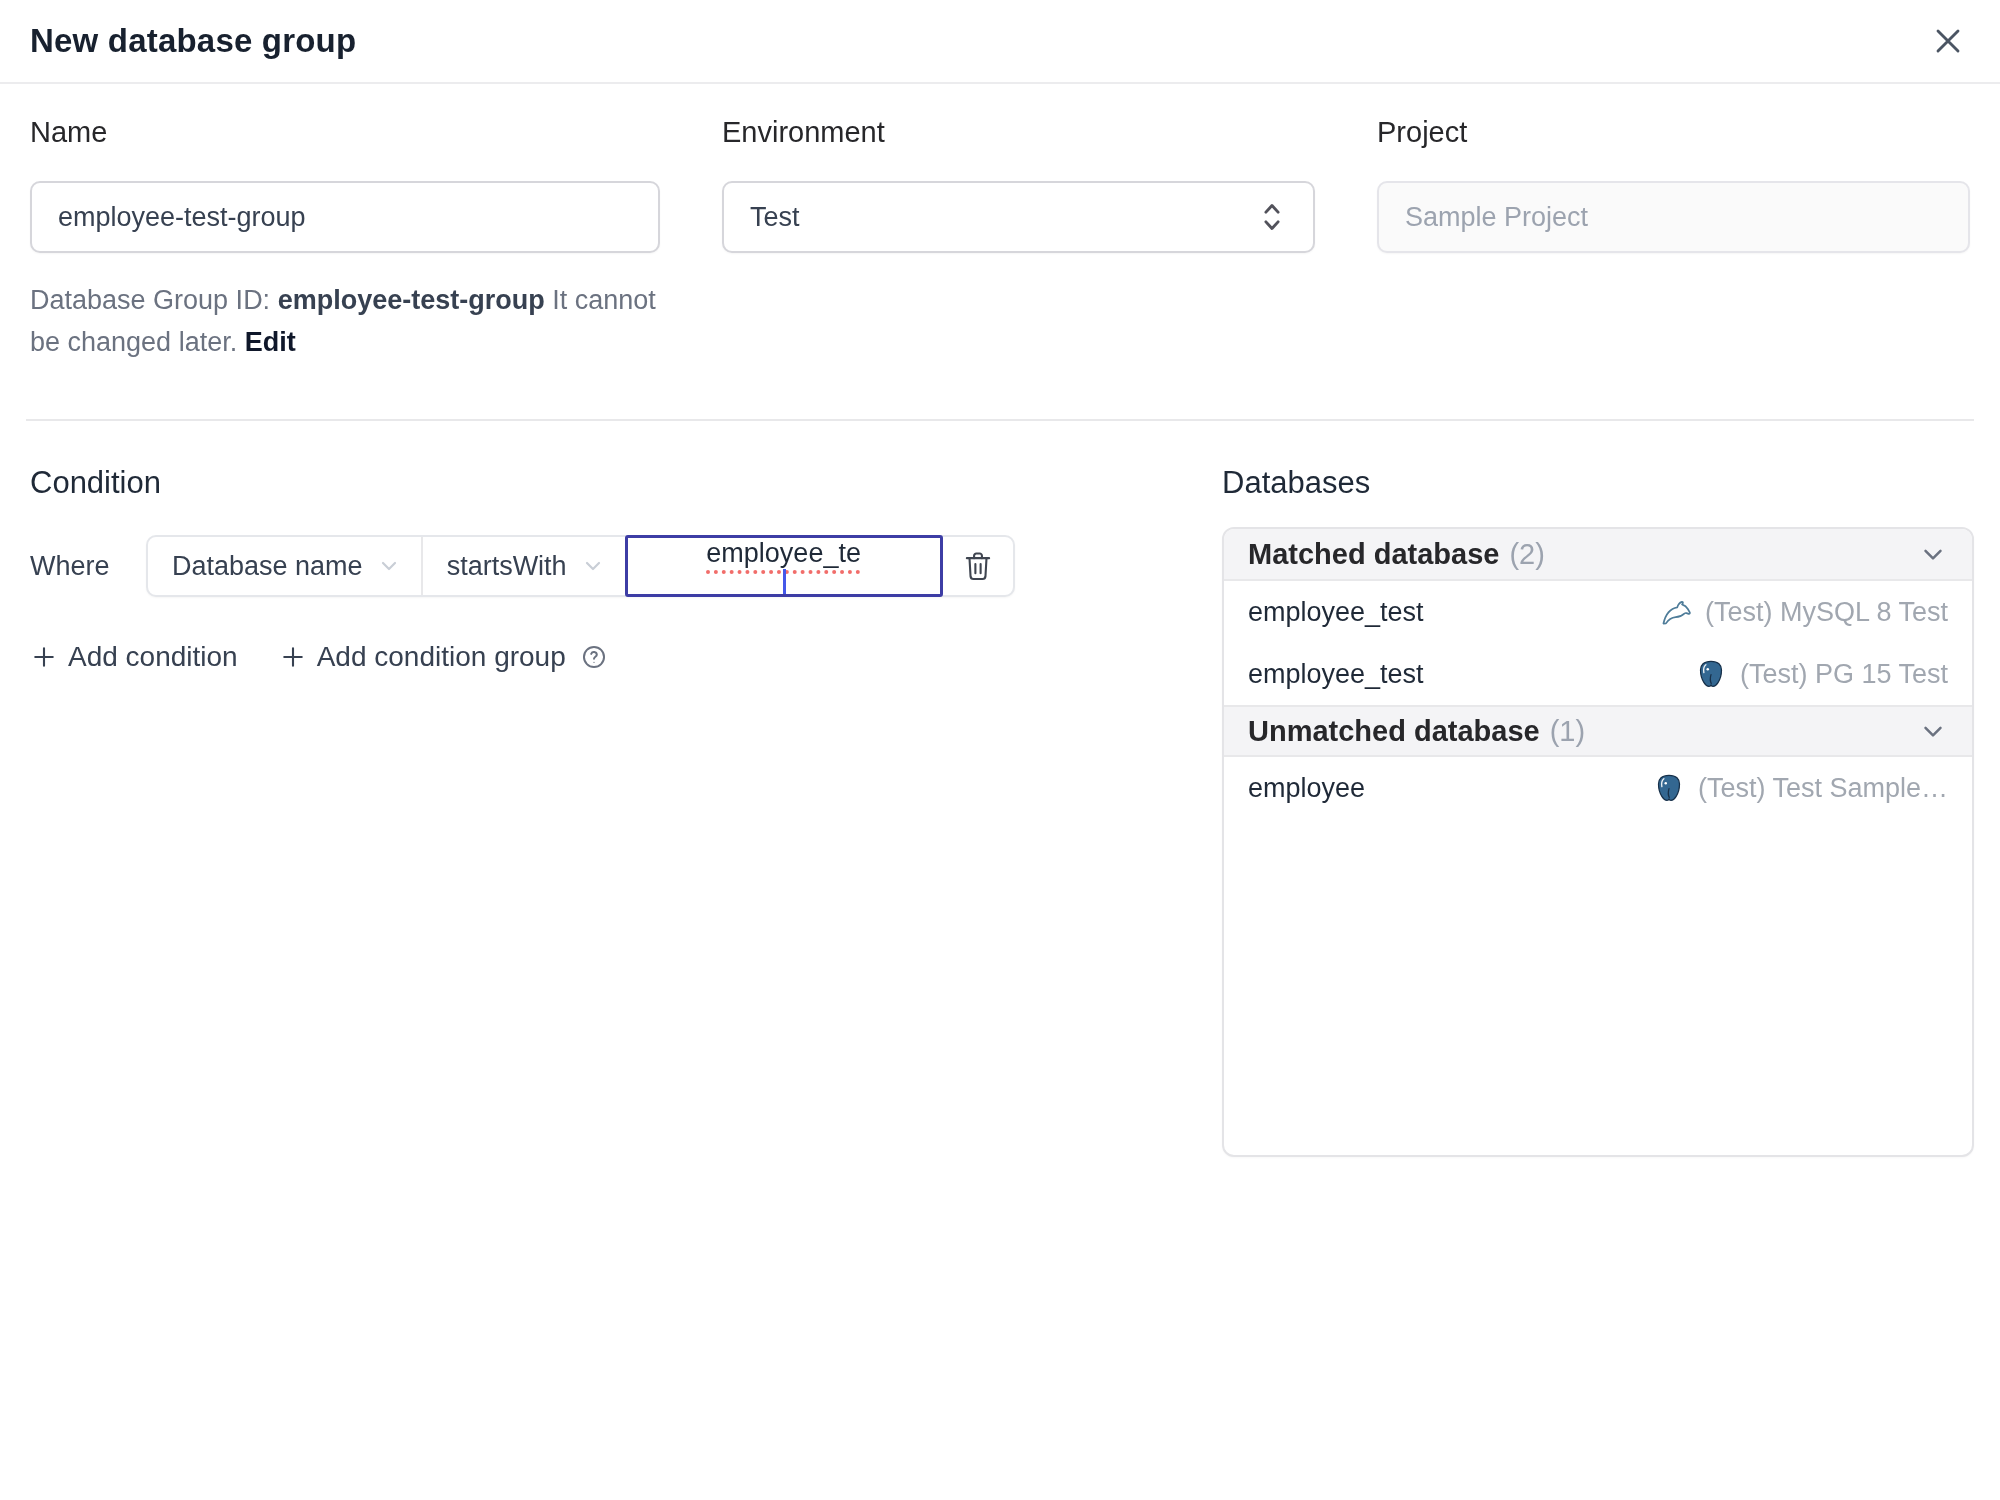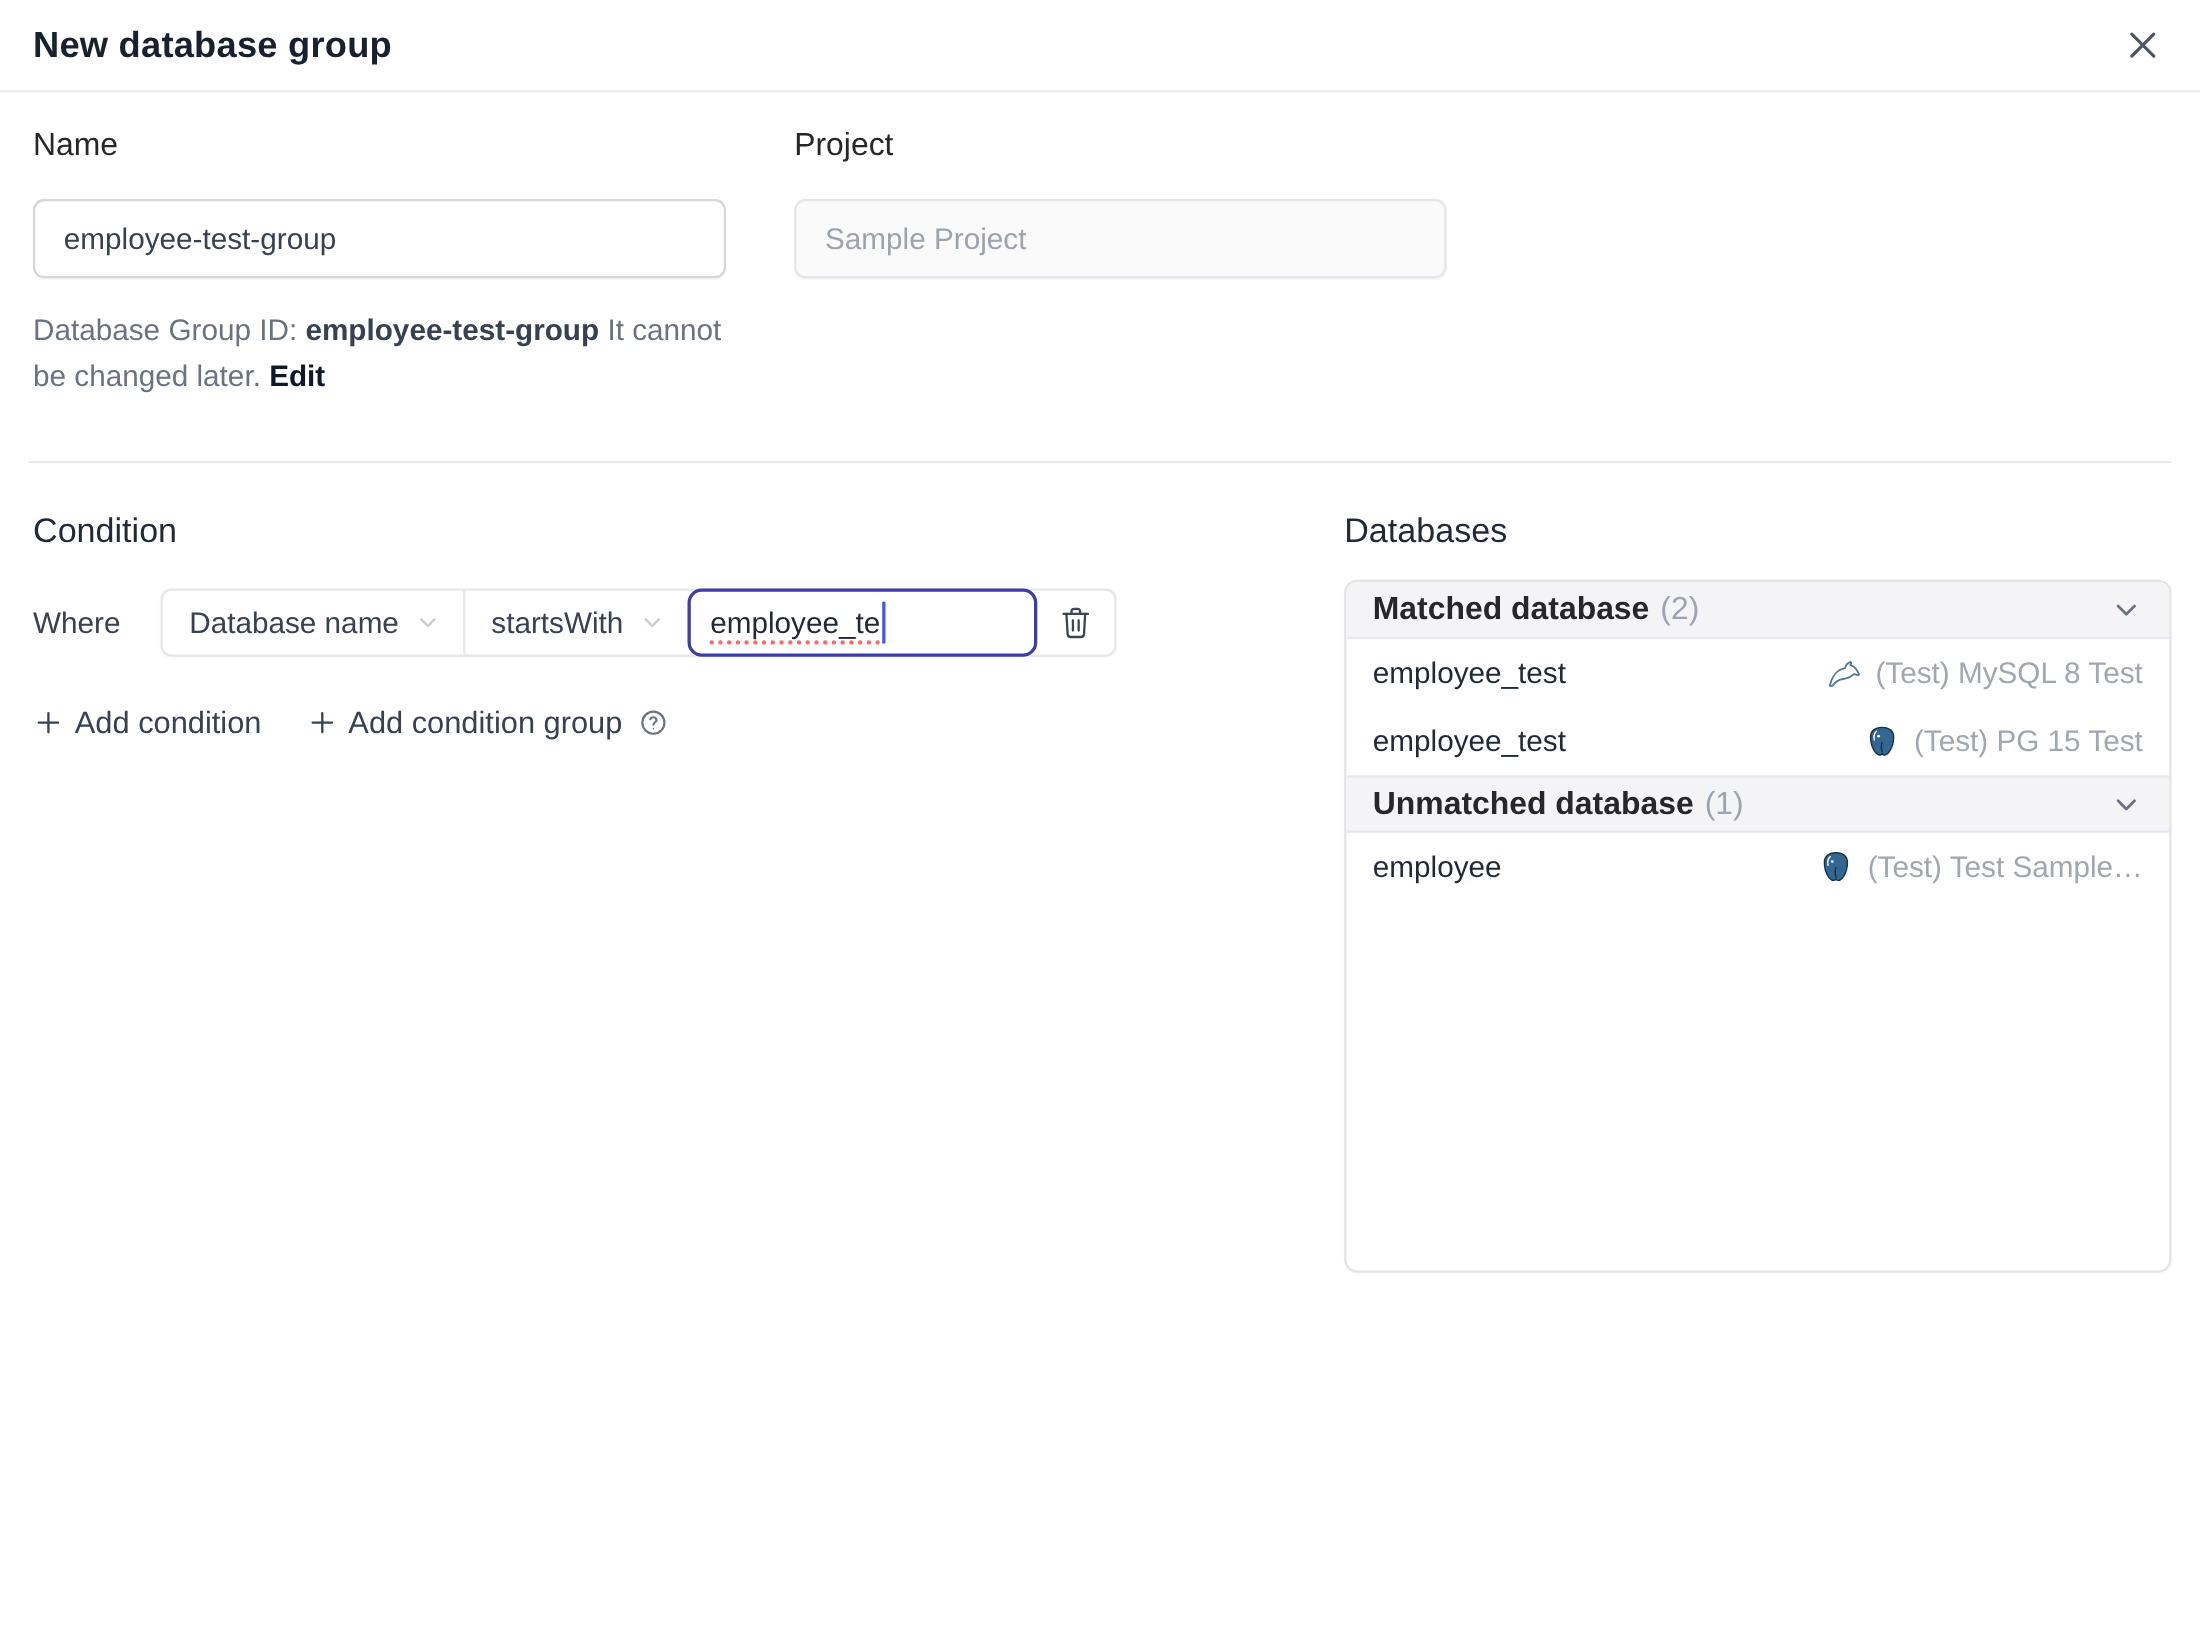--- a/index.html
+++ b/index.html
@@ -43,22 +43,22 @@
   .section-heading { font-size: 31px; font-weight: 500; color: #1f2937; }
 
   
   .where-row { display: flex; align-items: center; margin-top: 34px; }
   .where-label { font-size: 27px; color: #374151; width: 116px; flex: 0 0 auto; }
   .cond-group { display: flex; align-items: stretch; height: 62px; background: #fff;
     border: 2px solid #e5e7eb; border-radius: 10px; box-shadow: 0 1px 2px rgba(0,0,0,.04); }
   .cond-seg { display: flex; align-items: center; gap: 14px; padding: 0 20px 0 24px;
     font-size: 27px; color: #374151; cursor: pointer; }
   .cond-seg.first { border-right: 2px solid #e8e8ea; }
-  .cond-value { width: 318px; margin: -2px 0; border: 3px solid #3d3da5; border-radius: 13px;
-    background: #fff; display: flex; align-items: center; padding: 0 18px; position: relative; }
+  .cond-value { width: 318px; margin: -2px 0; border: 3px solid #3d3da5; border-radius: 3px;
+    background: #fff; display: flex; align-items: center; padding: 0 18px; position: relative; flex-direction: column; }
   .cond-value .typed { font-size: 27px; color: #1f2937;
     text-decoration: underline dotted rgba(239,83,80,.85);
     text-decoration-thickness: 4px; text-underline-offset: 8px; }
   .caret { display: inline-block; width: 3px; height: 38px; background: #4558e9; margin-left: 2px; }
   .trash-btn { width: 70px; display: flex; align-items: center; justify-content: center;
     cursor: pointer; background: none; border: none; }
 
   .add-row { display: flex; align-items: center; gap: 41px; margin-top: 44px; }
   .add-btn { display: flex; align-items: center; gap: 10px; font-size: 28px; color: #374151;
     background: none; border: none; cursor: pointer; font-family: inherit; }
@@ -98,20 +98,32 @@
 <div class="form-row">
 
   <div>
     <div class="field-label">Name</div>
     <div class="control">
       <input value="employee-test-group" style="">
     </div>
     <p class="helper"><span>Database Group ID: </span><span class="gid">employee-test-group</span><span> It cannot be changed later. </span><span class="edit-link">Edit</span></p>
   </div>
 
+  <div>
+    <div class="field-label">Environment</div>
+    <div class="control select-control">
+      <span>Test</span>
+      <span>
+        <svg width="30" height="34" viewBox="0 0 24 28" fill="none" stroke="#52525b" stroke-width="2.4" stroke-linecap="round" stroke-linejoin="round">
+          <path d="M7 10 L12 4.5 L17 10"></path>
+            <path d="M7 18 L12 23.5 L17 18"></path>
+        </svg>
+      </span>
+    </div>
+  </div>
 
   <div>
     <div class="field-label">Project</div>
     <div class="control disabled">
       <span>Sample Project</span>
     </div>
   </div>
 
 </div>
 

